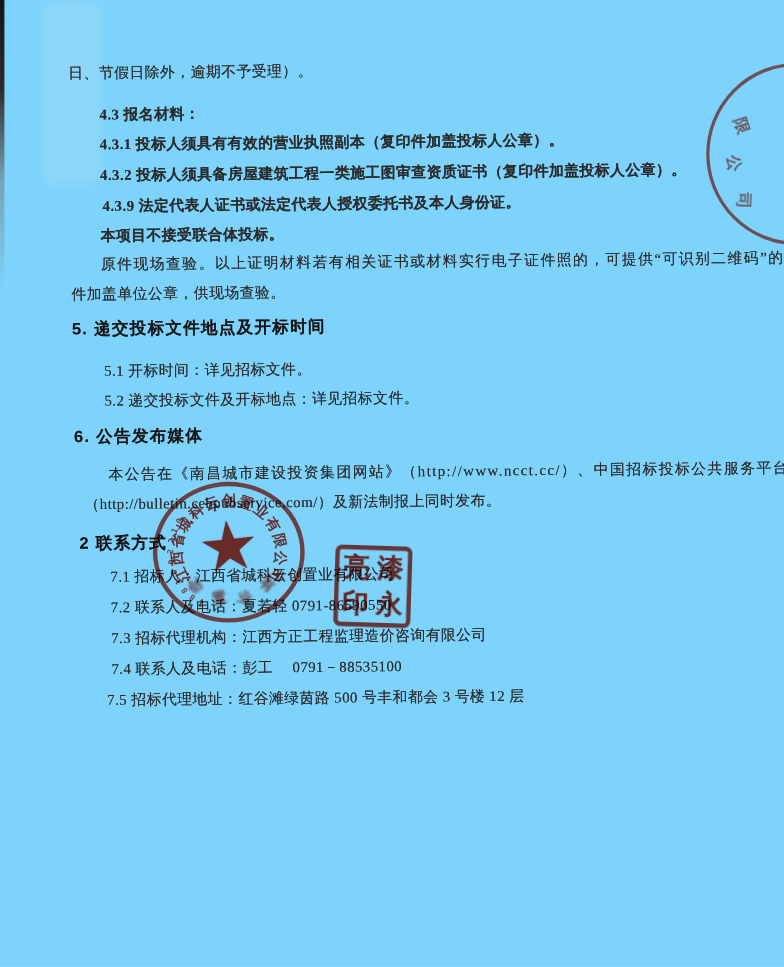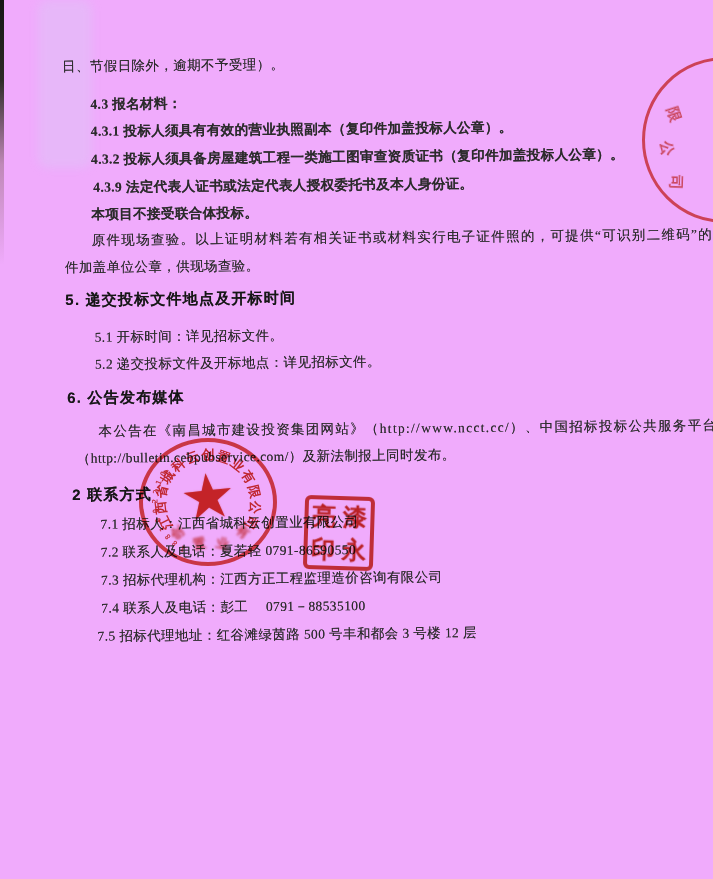--- a/index.html
+++ b/index.html
@@ -1,21 +1,21 @@
 <!DOCTYPE html>
 <html><head>
 <meta charset="utf-8">
 <style>
   html,body{margin:0;padding:0;width:713px;height:879px;overflow:hidden;}
   body{
     background:#fdfdfc;
     font-family:"Liberation Serif","DejaVu Serif",serif;
     position:relative;
   }
-  .page{position:absolute;inset:0;background:#f0abfc;}
+  .page{position:absolute;inset:0;background:#7dd3fc;}
   
   .edge-line{position:absolute;left:0;top:0;width:4px;height:265px;
     background:linear-gradient(#161616 0%,#2e2a28 30%,rgba(110,80,70,.38) 62%,rgba(120,90,80,0) 100%);}
   .tint{position:absolute;left:38px;top:0;width:54px;height:168px;
     background:rgba(202,226,240,.22);filter:blur(5px);border-radius:10px;}
   
   .content{position:absolute;left:0;top:0;width:713px;height:879px;
     transform:rotate(-0.55deg);transform-origin:62px 60px;
     color:#2b2b2b;font-size:13.5px;letter-spacing:.4px;
     text-shadow:0 0 .6px rgba(40,40,40,.65);}

